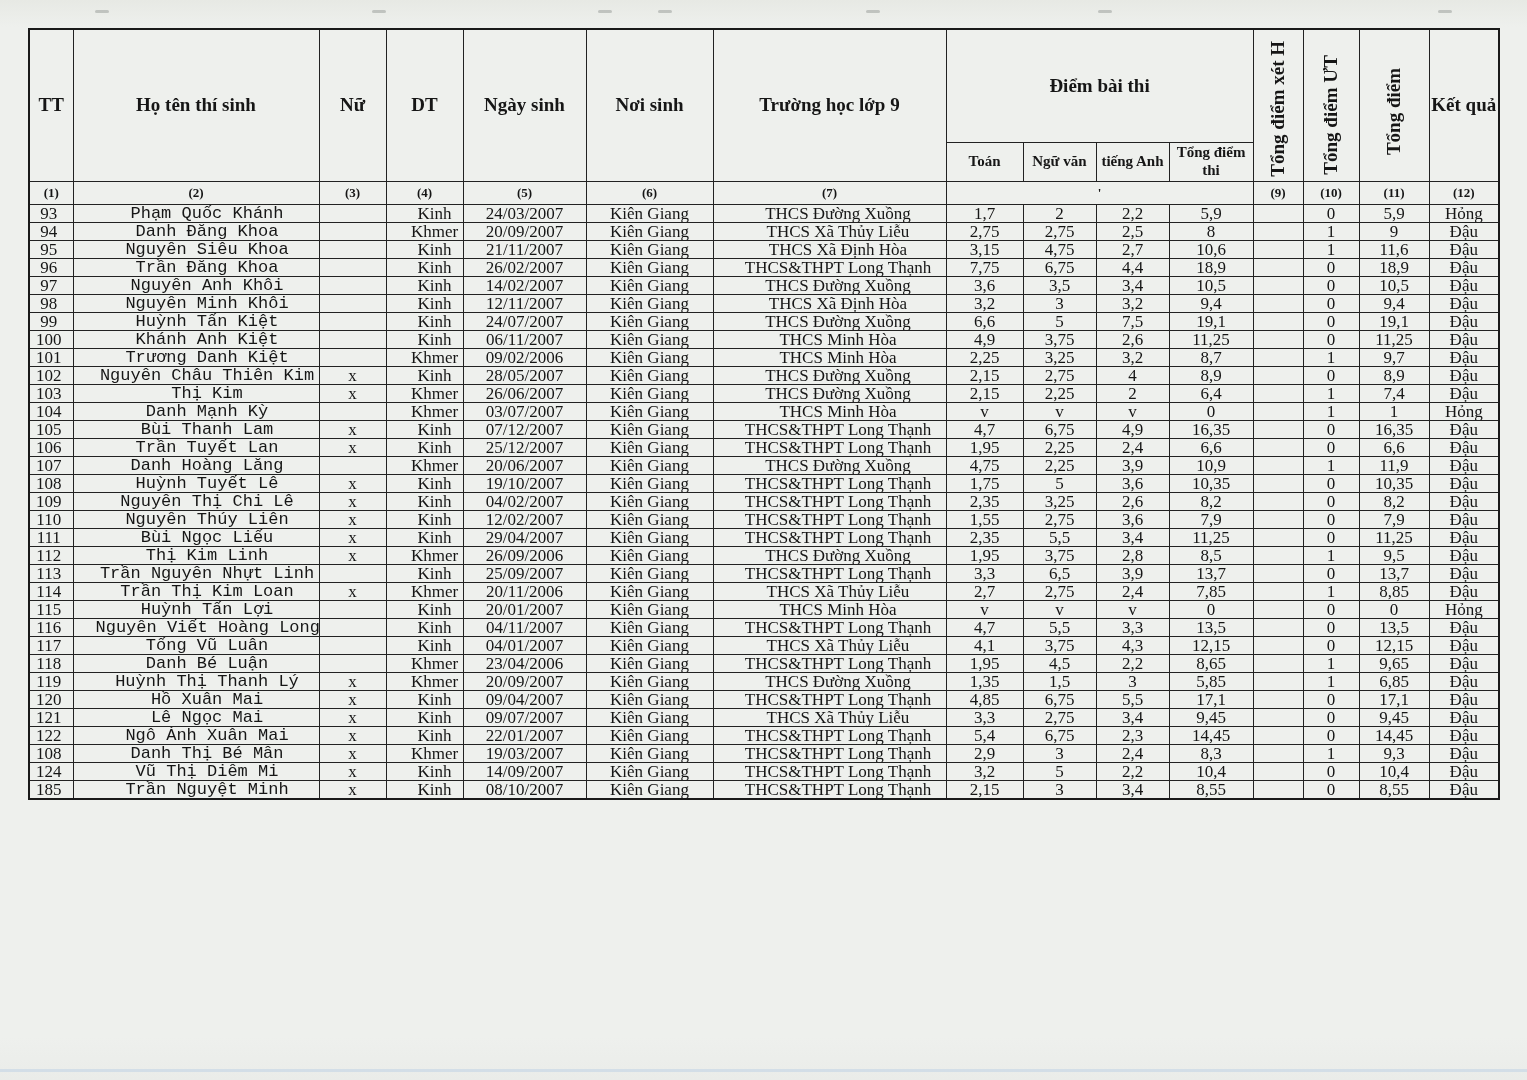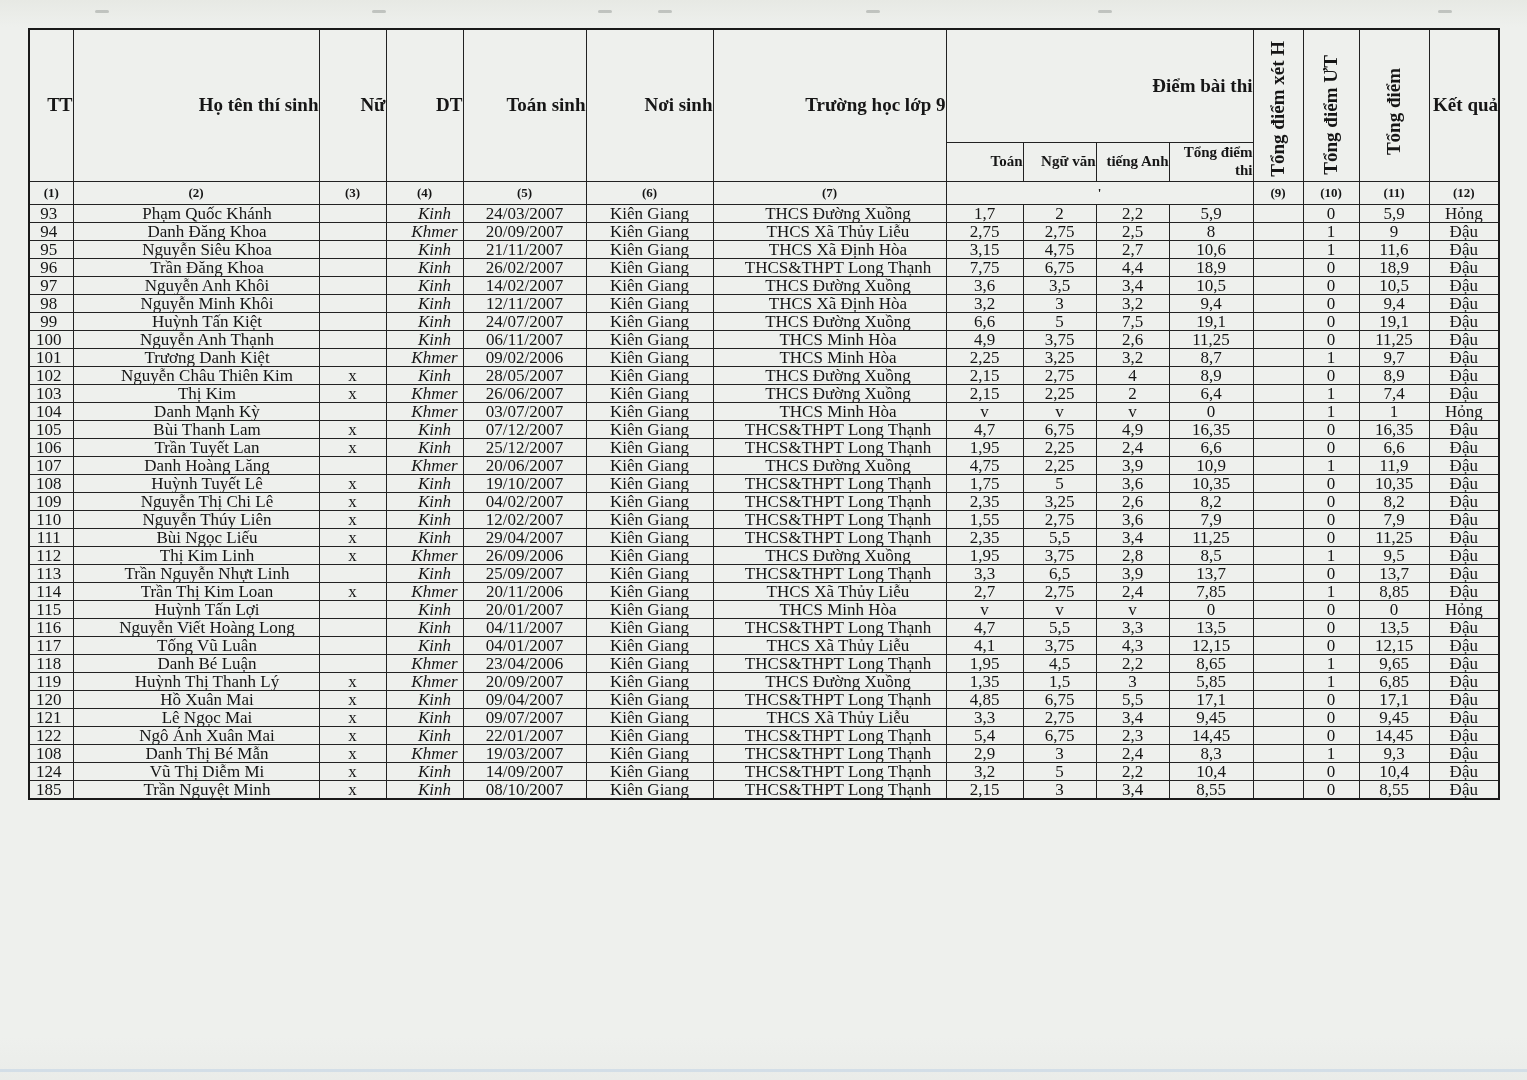--- a/index.html
+++ b/index.html
@@ -18,35 +18,35 @@
 
   table.results{
     position:absolute;left:28px;top:28px;width:1470px;
     border-collapse:collapse;table-layout:fixed;
     border:2px solid #1a1a1a;
   }
   .results th,.results td{
     border:1.5px solid #222;
     padding:0;overflow:hidden;
   }
-  thead th{font-weight:bold;text-align:right;vertical-align:middle;background:transparent;}
+  thead th{font-weight:bold;text-align:center;vertical-align:middle;background:transparent;}
   .h-main{font-size:19px;}
   .h-sub{font-size:15px;line-height:1.15;}
   tr.row-main{height:113px;}
   tr.row-sub{height:39px;}
   tr.row-num{height:23px;}
   .row-num td{font-size:13px;font-weight:bold;text-align:center;vertical-align:middle;}
   tbody.data td{
     font-size:17px;text-align:center;vertical-align:middle;white-space:nowrap;
     line-height:1;
   }
   tbody.data tr{height:15px;}
   td.c-tt{text-align:right;padding-right:5px;}
-  td.c-name{text-align:left;padding-left:22px;}
-  td.c-ethnicity{text-align:left;padding-left:20px;font-style:italic;}
+  td.c-name{text-align:left;padding-left:22px;font-family:Liberation Mono, monospace;}
+  td.c-ethnicity{text-align:left;padding-left:20px;}
   td.c-birthplace{text-align:left;}
   td.c-school{text-align:left;padding-left:17px;}
   th.vcell{position:relative;overflow:visible;}
   .vtext{
     position:absolute;left:50%;bottom:6px;
     writing-mode:vertical-rl;transform:translateX(-50%) rotate(180deg);
     white-space:nowrap;font-size:19px;font-weight:bold;
   }
   .vtext.v9{bottom:4px;}
   .vtext.v11{bottom:25px;}
@@ -81,21 +81,21 @@
       <col style="width:56px">
         <col style="width:70px">
         <col style="width:70px">
     </colgroup>
     <thead>
       <tr class="row-main">
         <th class="h-main" rowspan="2">TT</th>
         <th class="h-main" rowspan="2">Họ tên thí sinh</th>
         <th class="h-main" rowspan="2">Nữ</th>
         <th class="h-main" rowspan="2">DT</th>
-        <th class="h-main" rowspan="2">Toán sinh</th>
+        <th class="h-main" rowspan="2">Ngày sinh</th>
         <th class="h-main" rowspan="2">Nơi sinh</th>
         <th class="h-main" rowspan="2">Trường học lớp 9</th>
         <th class="h-main" colspan="4">Điểm bài thi</th>
         <th class="vcell" rowspan="2">
           <span class="vtext v9">Tổng điểm xét H</span>
         </th>
         <th class="vcell" rowspan="2">
           <span class="vtext">Tổng điểm ƯT</span>
         </th>
         <th class="vcell" rowspan="2">
@@ -239,21 +239,21 @@
           <td class="c-literature">5</td>
           <td class="c-english">7,5</td>
           <td class="c-exam_total">19,1</td>
           <td class="c-xet"></td>
           <td class="c-ut">0</td>
           <td class="c-total">19,1</td>
           <td class="c-result">Đậu</td>
         </tr>
         <tr>
           <td class="c-tt">100</td>
-          <td class="c-name">Nguyễn Anh Thạnh</td>
+          <td class="c-name">Khánh Anh Kiệt</td>
           <td class="c-female"></td>
           <td class="c-ethnicity">Kinh</td>
           <td class="c-dob">06/11/2007</td>
           <td class="c-birthplace">Kiên Giang</td>
           <td class="c-school">THCS Minh Hòa</td>
           <td class="c-math">4,9</td>
           <td class="c-literature">3,75</td>
           <td class="c-english">2,6</td>
           <td class="c-exam_total">11,25</td>
           <td class="c-xet"></td>

